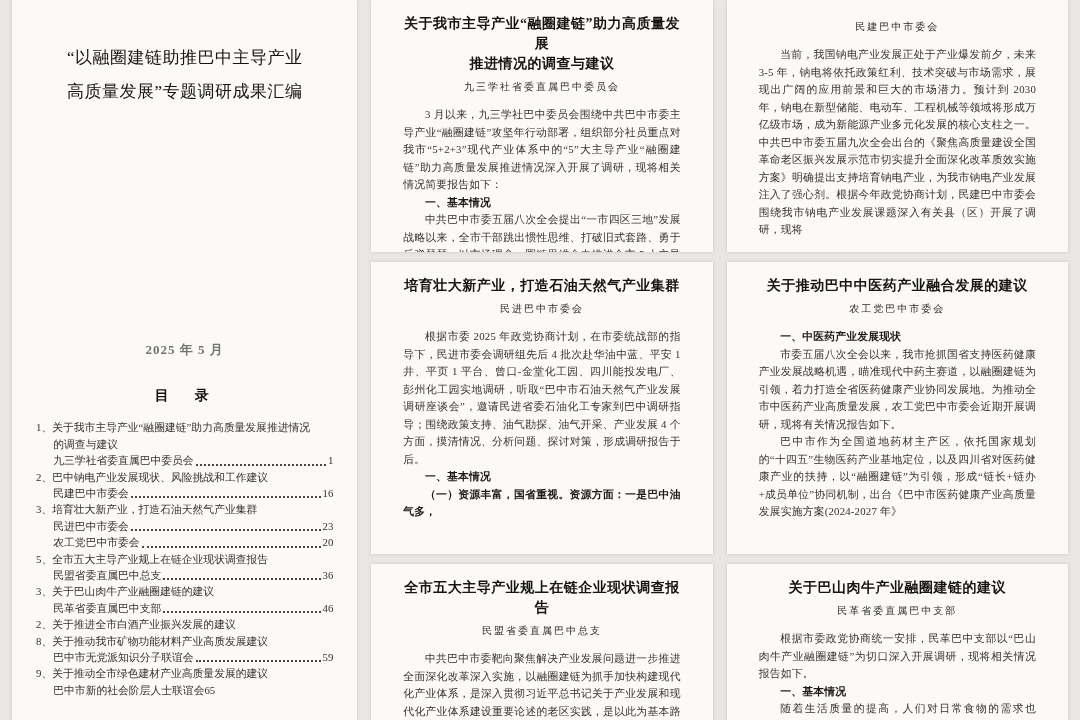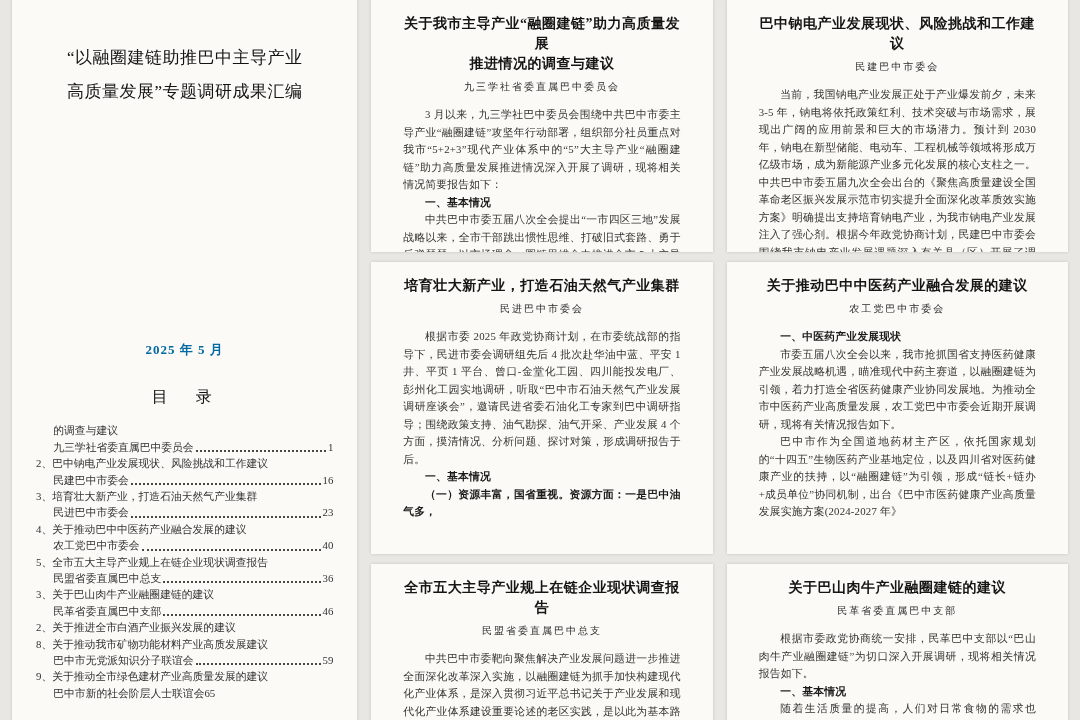--- a/index.html
+++ b/index.html
@@ -25,25 +25,25 @@
   }
   
   .page-cover{height:730px;padding:30px 24px 0 24px;}
   .cover-title{
     font-size:17px;font-weight:normal;line-height:34px;
     text-align:center;white-space:pre-line;color:#141311;
     letter-spacing:.5px;
   }
   .cover-date{
     margin-top:232px;text-align:center;
-    font-size:13px;font-weight:bold;color:#0369a1;letter-spacing:1px;
+    font-size:13px;font-weight:bold;color:#737373;letter-spacing:1px;
   }
   .toc-heading{
     margin-top:28px;text-align:center;
-    font-size:16px;font-weight:normal;letter-spacing:6px;color:#141311;
+    font-size:14px;font-weight:bold;letter-spacing:6px;color:#141311;
   }
   .toc-list{margin-top:14px;font-size:10.8px;line-height:16.4px;}
   .toc-item{margin:0;}
   .toc-line1,.toc-line2{white-space:nowrap;overflow:hidden;color:#333130;}
   .toc-line2{padding-left:1.6em;}
   .toc-orgline{display:flex;align-items:baseline;padding-left:1.6em;color:#333130;}
   .toc-org{white-space:nowrap;}
   .toc-leader{flex:1;border-bottom:2px dotted #4a4846;margin:0 2px 3px 2px;align-self:flex-end;}
   .toc-page{white-space:nowrap;}
   
@@ -71,20 +71,21 @@
 <div id="canvas">
 
   <div class="col col-left">
     <section class="page page-cover">
       <h1 class="cover-title">“以融圈建链助推巴中主导产业
 高质量发展”专题调研成果汇编</h1>
       <div class="cover-date">2025 年 5 月</div>
       <div class="toc-heading">目　录</div>
       <div class="toc-list" id="toc-list">
   <div class="toc-item">
+    <div class="toc-line1">1、关于我市主导产业“融圈建链”助力高质量发展推进情况</div>
     <div class="toc-line2">的调查与建议</div>
     <div class="toc-orgline">
       <span class="toc-org">九三学社省委直属巴中委员会</span>
       <span class="toc-leader"></span>
       <span class="toc-page">1</span>
     </div>
   </div>
 
   <div class="toc-item">
     <div class="toc-line1">2、巴中钠电产业发展现状、风险挑战和工作建议</div>
@@ -100,26 +101,25 @@
     <div class="toc-line1">3、培育壮大新产业，打造石油天然气产业集群</div>
 
     <div class="toc-orgline">
       <span class="toc-org">民进巴中市委会</span>
       <span class="toc-leader"></span>
       <span class="toc-page">23</span>
     </div>
   </div>
 
   <div class="toc-item">
-    <div class="toc-line1">4、关于推动巴中中医药产业融合发展的建议</div>
 
     <div class="toc-orgline">
       <span class="toc-org">农工党巴中市委会</span>
       <span class="toc-leader"></span>
-      <span class="toc-page">40</span>
+      <span class="toc-page">20</span>
     </div>
   </div>
 
   <div class="toc-item">
     <div class="toc-line1">5、全市五大主导产业规上在链企业现状调查报告</div>
 
     <div class="toc-orgline">
       <span class="toc-org">民盟省委直属巴中总支</span>
       <span class="toc-leader"></span>
       <span class="toc-page">36</span>
@@ -190,21 +190,20 @@
     <h2 class="art-title">全市五大主导产业规上在链企业现状调查报告</h2>
     <div class="art-author">民盟省委直属巴中总支</div>
     <div class="art-body">
           <div class="para indent">中共巴中市委靶向聚焦解决产业发展问题进一步推进全面深化改革深入实施，以融圈建链为抓手加快构建现代化产业体系，是深入贯彻习近平总书记关于产业发展和现代化产业体系建设重要论述的老区实践，是以此为基本路径发展新质生产力“划重点”的有解路径，更是紧扣省委建圈强链工作部署集成能力助力加快建设“一市四区三地”的具体战略举措。一季度全市招引五大主导产业项目占二产业项目个数及金额比重分别为 68.42%、87.71%；开工五大主导产业项目占二产业项目个数及金额比重分别为 79.17%、85.18%</div>
         </div>
   </section>
 </div>
 
   <div class="col col-right" id="col-right">
   <section class="page article page-a">
-    <h2 class="art-title">巴中钠电产业发展现状、风险挑战和工作建议</h2>
     <div class="art-author">民建巴中市委会</div>
     <div class="art-body">
           <div class="para indent">当前，我国钠电产业发展正处于产业爆发前夕，未来 3-5 年，钠电将依托政策红利、技术突破与市场需求，展现出广阔的应用前景和巨大的市场潜力。预计到 2030 年，钠电在新型储能、电动车、工程机械等领域将形成万亿级市场，成为新能源产业多元化发展的核心支柱之一。中共巴中市委五届九次全会出台的《聚焦高质量建设全国革命老区振兴发展示范市切实提升全面深化改革质效实施方案》明确提出支持培育钠电产业，为我市钠电产业发展注入了强心剂。根据今年政党协商计划，民建巴中市委会围绕我市钠电产业发展课题深入有关县（区）开展了调研，现将</div>
         </div>
   </section>
 
   <section class="page article page-b">
     <h2 class="art-title">关于推动巴中中医药产业融合发展的建议</h2>
     <div class="art-author">农工党巴中市委会</div>
     <div class="art-body">

